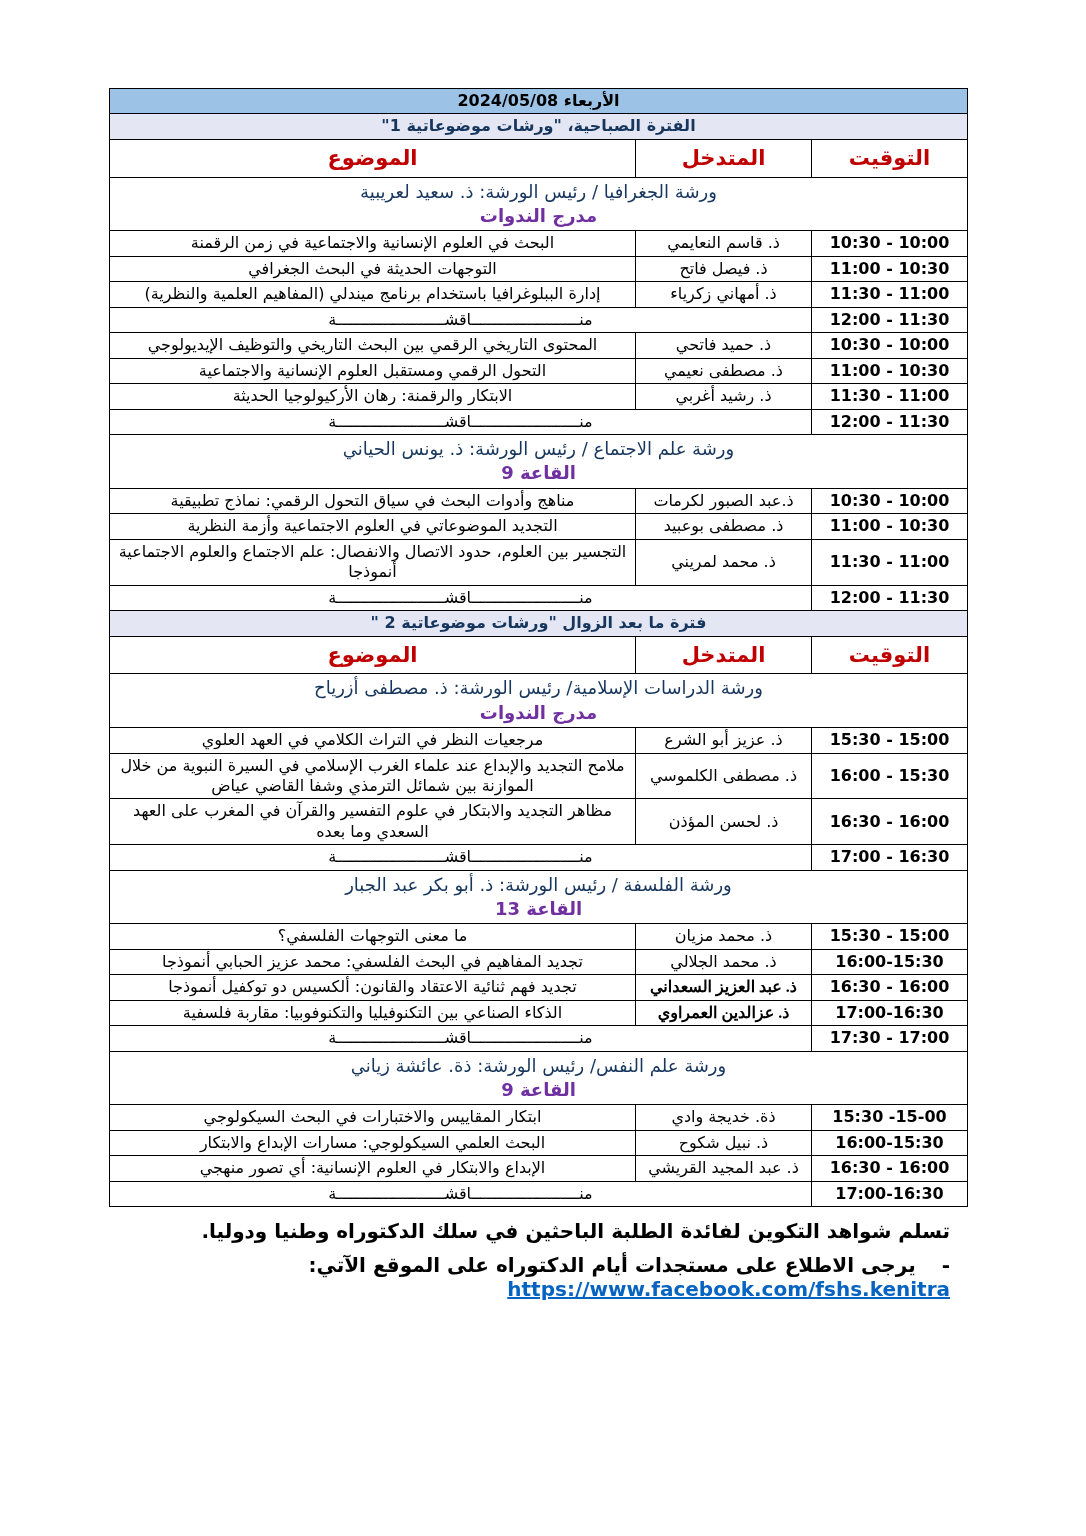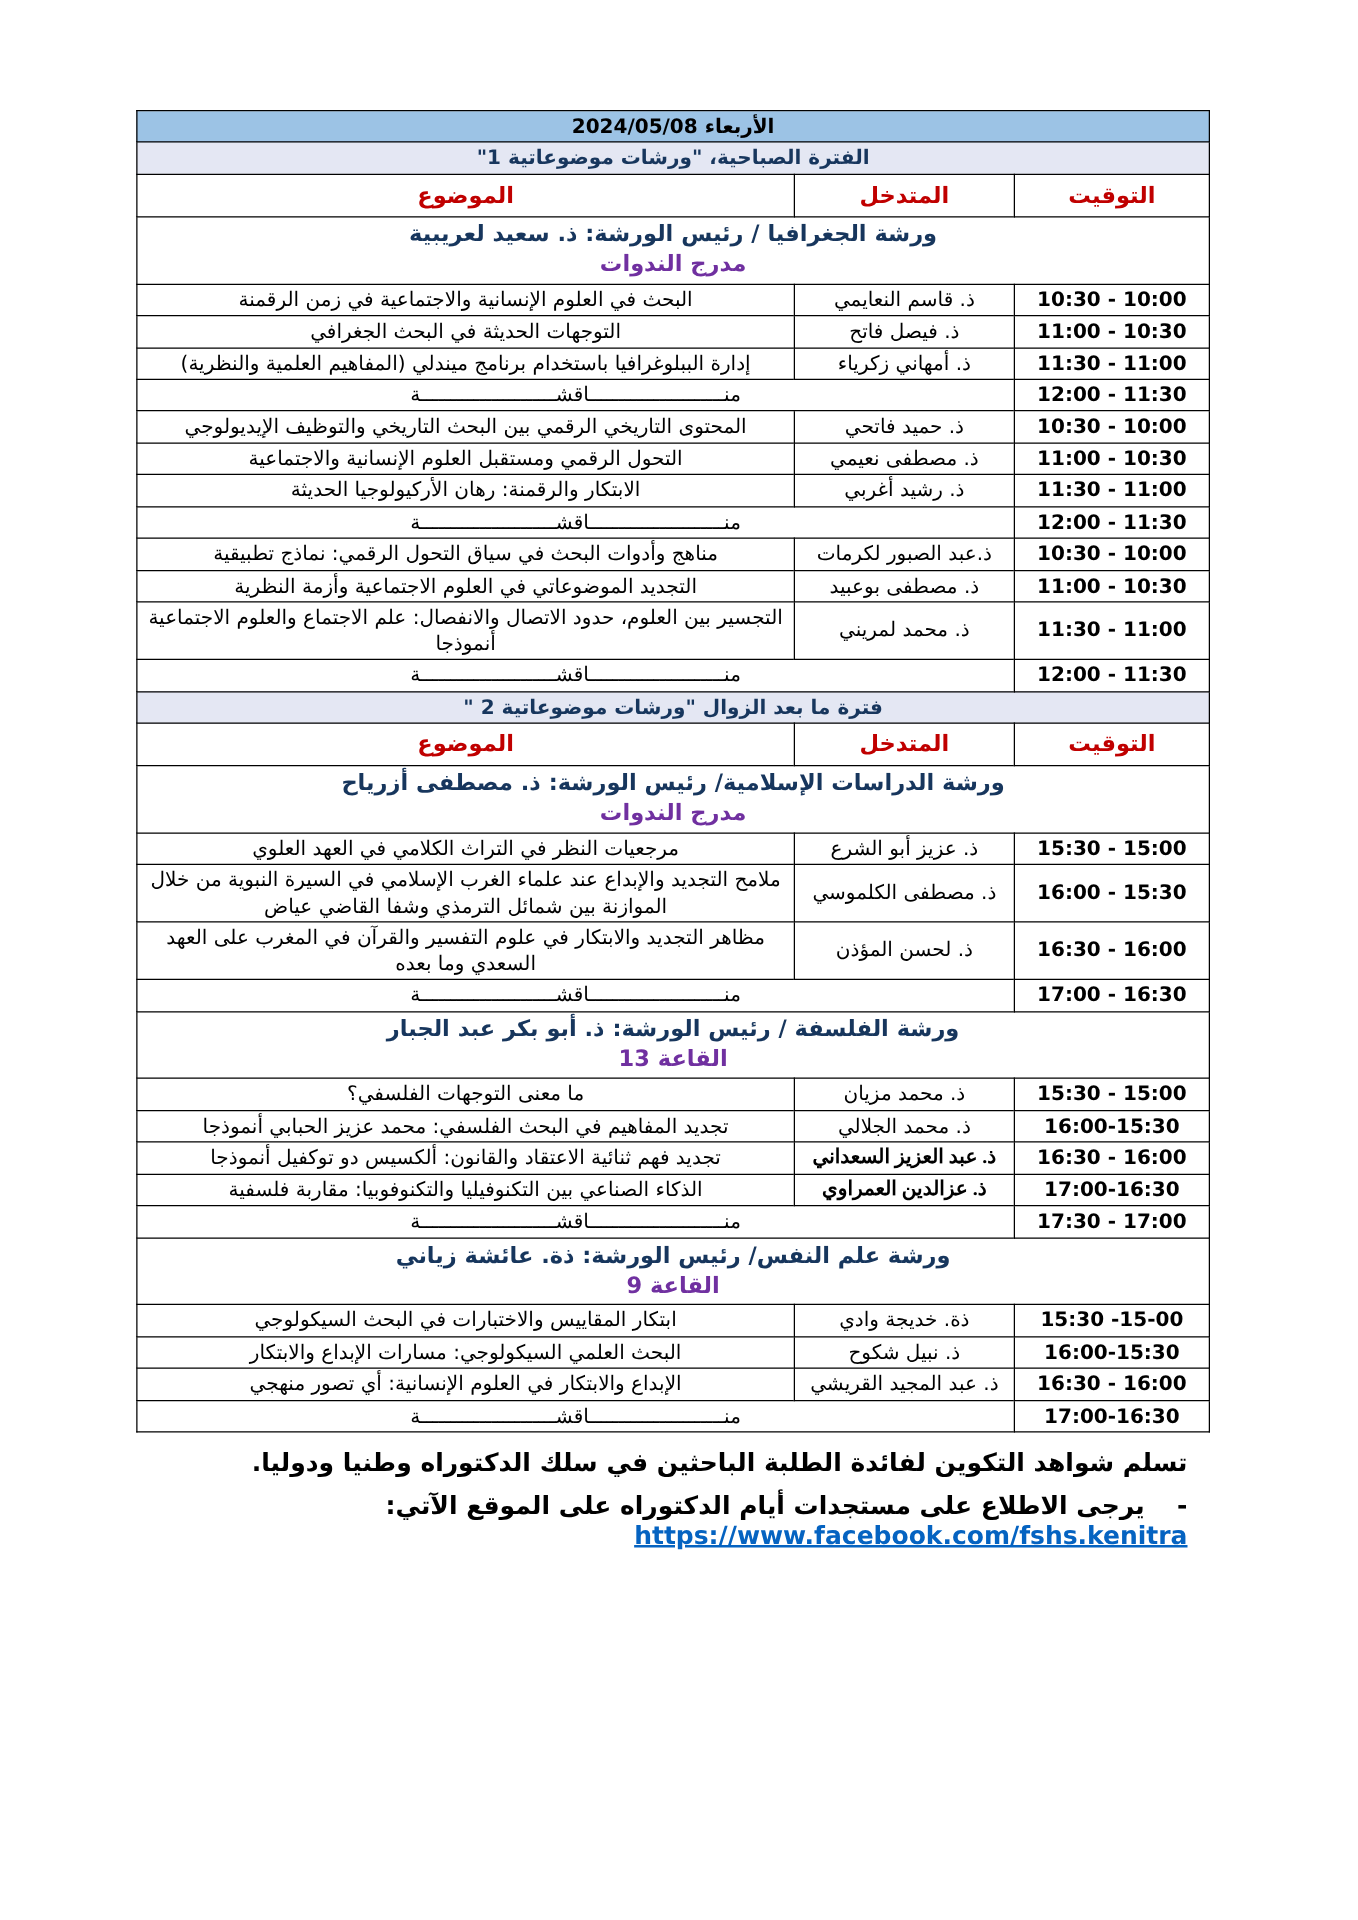--- a/index.html
+++ b/index.html
@@ -44,30 +44,30 @@
   td.session-band-cell{
     background:var(--band-light);
     color:var(--navy);
     font-weight:bold;
     font-size:20px;
     padding:7px 6px;
   }
   tr.colhead td{
     color:var(--red);
     font-weight:bold;
-    font-size:18px;
+    font-size:21px;
     padding:5px 6px;
   }
   td.ws-head-cell{
     text-align:right;
     padding:3px 10px;
   }
   .ws-title{
     color:var(--navy);
-    font-weight:bold;
+    font-weight:normal;
     font-size:18px;
     line-height:1.35;
   }
   .ws-room{
     color:var(--purple);
     font-weight:bold;
     font-size:18px;
     line-height:1.35;
   }
   td.time-cell{
@@ -176,20 +176,26 @@
           <tr>
             <td class="time-cell">11:30 - 11:00</td>
             <td class="speaker-cell">ذ. رشيد أغربي</td>
             <td class="topic-cell">الابتكار والرقمنة: رهان الأركيولوجيا الحديثة</td>
           </tr>
           <tr>
             <td class="time-cell">12:00 - 11:30</td>
             <td class="disc-cell" colspan="2">منـــــــــــــــــــــــاقشـــــــــــــــــــــــة</td>
           </tr>
           <tr>
+            <td class="ws-head-cell" colspan="3">
+              <div class="ws-title">ورشة علم الاجتماع / رئيس الورشة: ذ. يونس الحياني</div>
+              <div class="ws-room">القاعة 9</div>
+            </td>
+          </tr>
+          <tr>
             <td class="time-cell">10:30 - 10:00</td>
             <td class="speaker-cell">ذ.عبد الصبور لكرمات</td>
             <td class="topic-cell">مناهج وأدوات البحث في سياق التحول الرقمي: نماذج تطبيقية</td>
           </tr>
           <tr>
             <td class="time-cell">11:00 - 10:30</td>
             <td class="speaker-cell">ذ. مصطفى بوعبيد</td>
             <td class="topic-cell">التجديد الموضوعاتي في العلوم الاجتماعية وأزمة النظرية</td>
           </tr>
           <tr>

